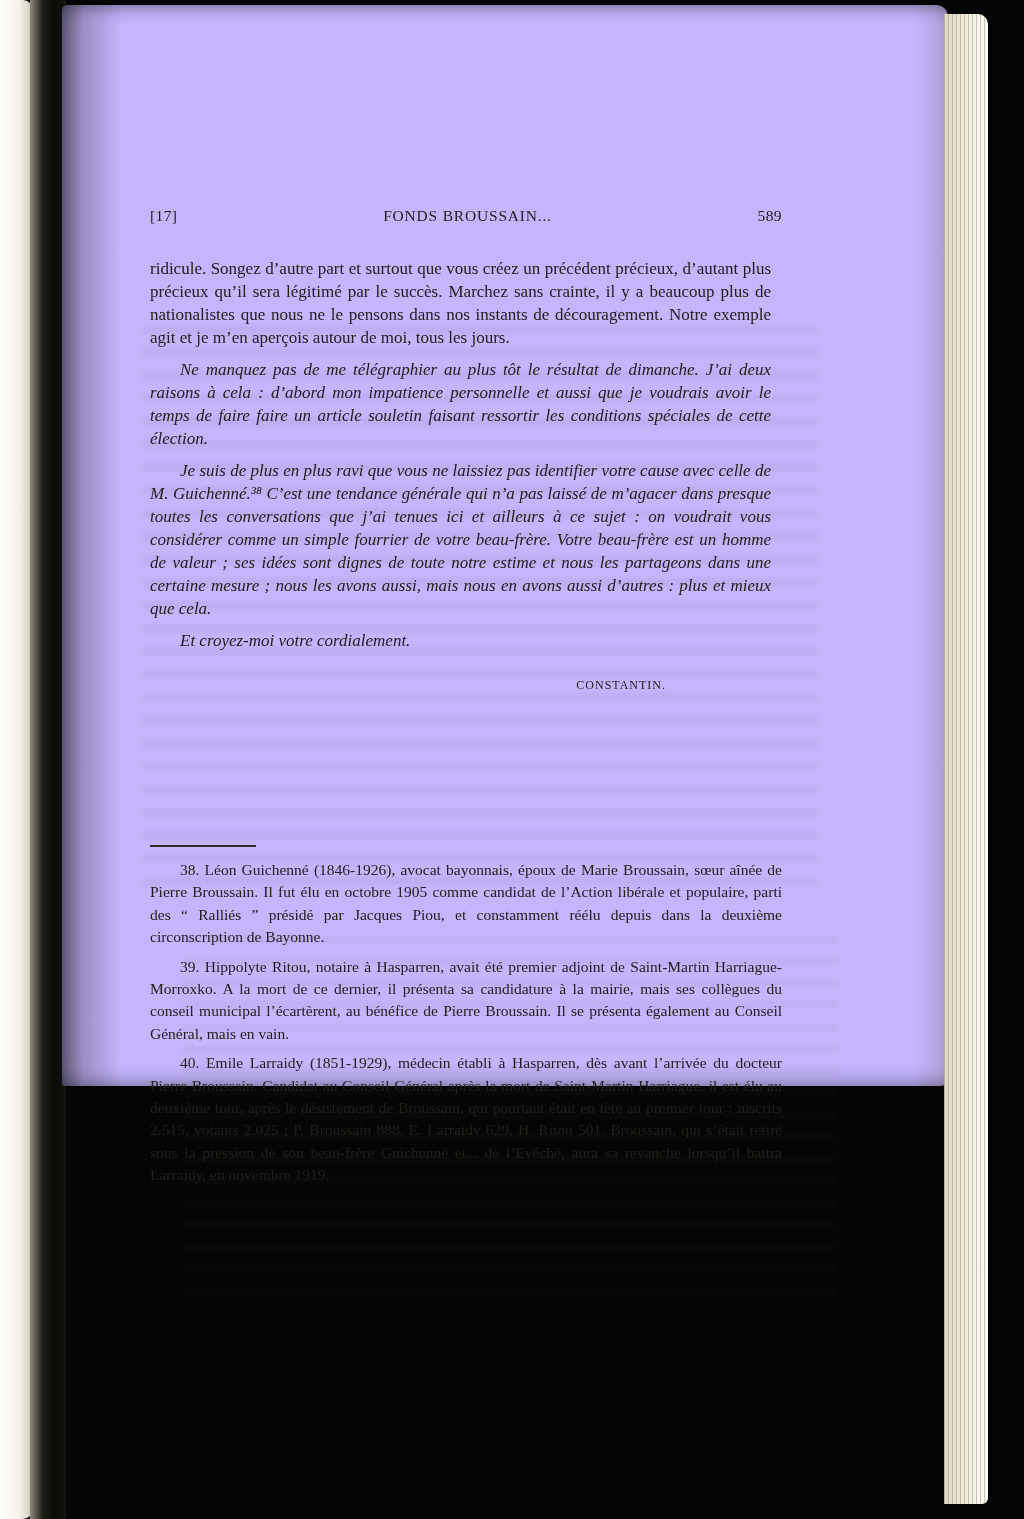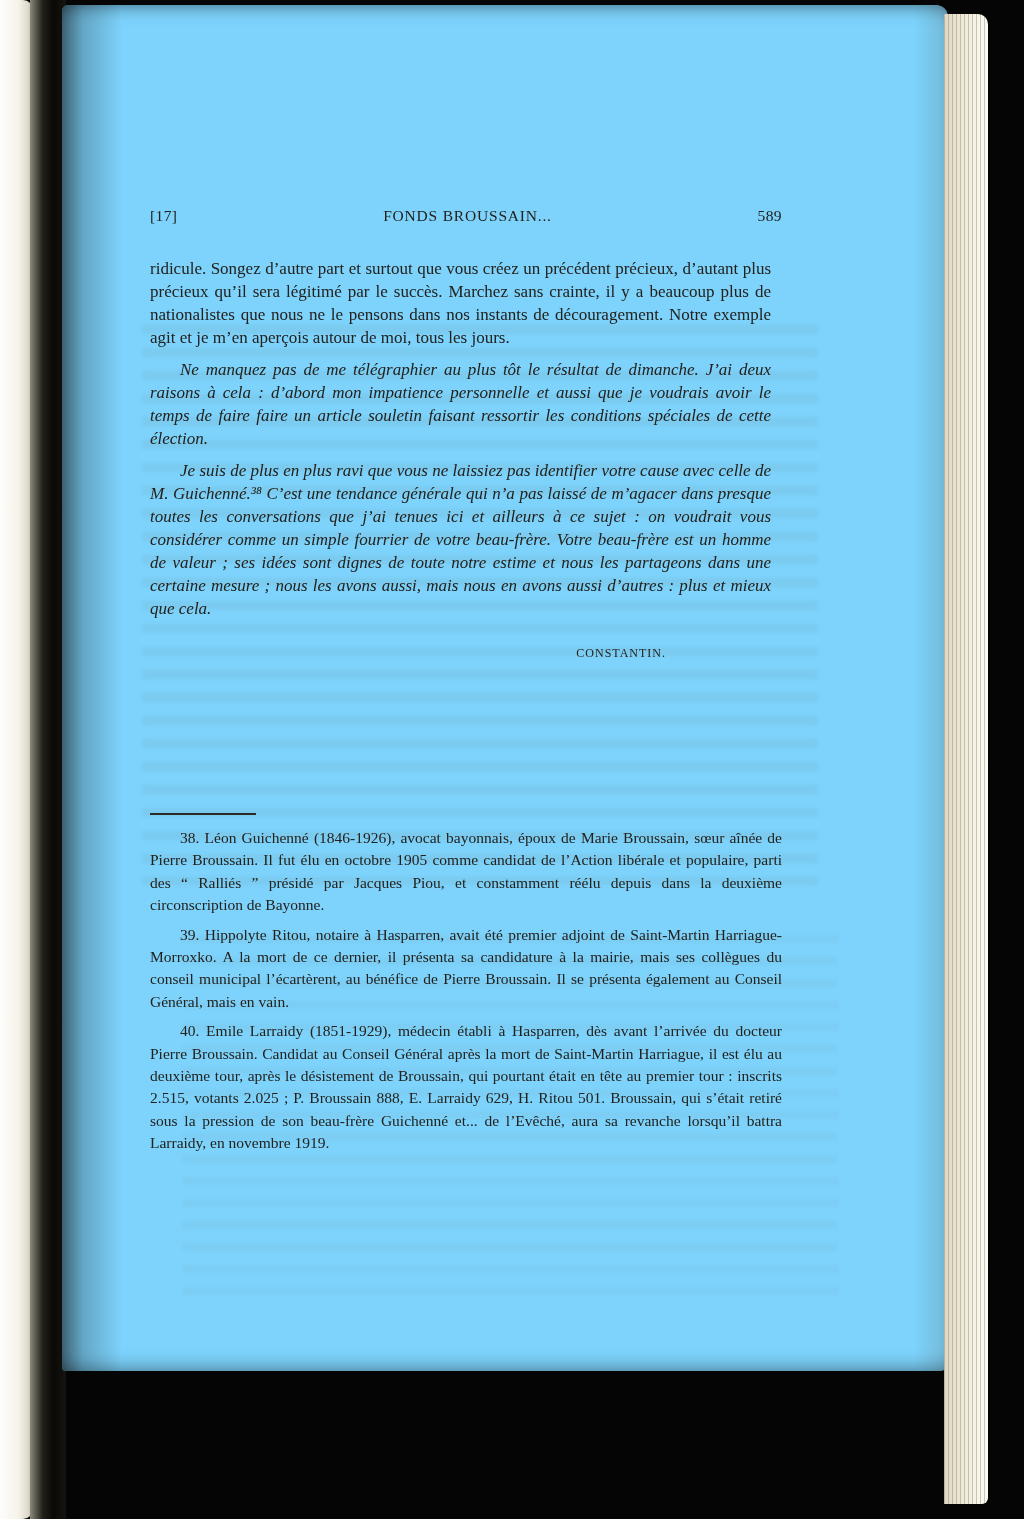--- a/index.html
+++ b/index.html
@@ -30,23 +30,23 @@
   .gutter {
     position: absolute;
     left: 30px; top: 0;
     width: 36px; height: 100%;
     background: linear-gradient(to right, #8d8a7c 0%, #22201a 35%, #0a0906 65%, #16140f 100%);
   }
   
   .page {
     position: absolute;
     left: 62px; top: 5px;
-    width: 886px; height: 1366px;
+    width: 886px; height: 1081px;
     background: radial-gradient(ellipse at 45% 38%, #edead d 0%, #eae6d8 0%, #e9e5d6 55%, #e1dcc9 100%);
-    background-color: #7dd3fc;
+    background-color: #c4b5fd;
     border-radius: 6px 12px 8px 4px;
     box-shadow: inset 0 14px 18px -14px rgba(0,0,0,0.55), inset 0 -16px 20px -16px rgba(0,0,0,0.5);
   }
   .page::before {
     content: "";
     position: absolute;
     left: 0; top: 0; bottom: 0;
     width: 60px;
     border-radius: 6px 0 0 4px;
     background: linear-gradient(to right, rgba(10,8,4,0.55) 0%, rgba(10,8,4,0.22) 35%, rgba(10,8,4,0.0) 100%);
@@ -162,20 +162,21 @@
         <span>589</span>
       </div>
 
       <p class="para no-indent">ridicule. Songez d’autre part et surtout que vous créez un précédent précieux, d’autant plus précieux qu’il sera légitimé par le succès. Marchez sans crainte, il y a beaucoup plus de nationalistes que nous ne le pensons dans nos instants de découragement. Notre exemple agit et je m’en aperçois autour de moi, tous les jours.</p>
 
       <p class="para indent">Ne manquez pas de me télégraphier au plus tôt le résultat de dimanche. J’ai deux raisons à cela : d’abord mon impatience personnelle et aussi que je voudrais avoir le temps de faire faire un article souletin faisant ressortir les conditions spéciales de cette élection.</p>
 
       <p class="para indent">Je suis de plus en plus ravi que vous ne laissiez pas identifier votre cause avec celle de M. Guichenné.³⁸ C’est une tendance générale qui n’a pas laissé de m’agacer dans presque toutes les conversations que j’ai tenues ici et ailleurs à ce sujet : on voudrait vous considérer comme un simple fourrier de votre beau-frère. Votre beau-frère est un homme de valeur ; ses idées sont dignes de toute notre estime et nous les partageons dans une certaine mesure ; nous les avons aussi, mais nous en avons aussi d’autres : plus et mieux que cela.</p>
 
 
+      <p class="para indent">Et croyez-moi votre cordialement.</p>
 
       <div class="signature">CONSTANTIN.</div>
 
       <hr class="fn-rule">
 
       <p class="footnote">38. Léon Guichenné (1846-1926), avocat bayonnais, époux de Marie Broussain, sœur aînée de Pierre Broussain. Il fut élu en octobre 1905 comme candidat de l’Action libérale et populaire, parti des “ Ralliés ” présidé par Jacques Piou, et constamment réélu depuis dans la deuxième circonscription de Bayonne.</p>
 
       <p class="footnote">39. Hippolyte Ritou, notaire à Hasparren, avait été premier adjoint de Saint-Martin Harriague-Morroxko. A la mort de ce dernier, il présenta sa candidature à la mairie, mais ses collègues du conseil municipal l’écartèrent, au bénéfice de Pierre Broussain. Il se présenta également au Conseil Général, mais en vain.</p>
 
       <p class="footnote">40. Emile Larraidy (1851-1929), médecin établi à Hasparren, dès avant l’arrivée du docteur Pierre Broussain. Candidat au Conseil Général après la mort de Saint-Martin Harriague, il est élu au deuxième tour, après le désistement de Broussain, qui pourtant était en tête au premier tour : inscrits 2.515, votants 2.025 ; P. Broussain 888, E. Larraidy 629, H. Ritou 501. Broussain, qui s’était retiré sous la pression de son beau-frère Guichenné et... de l’Evêché, aura sa revanche lorsqu’il battra Larraidy, en novembre 1919.</p>

